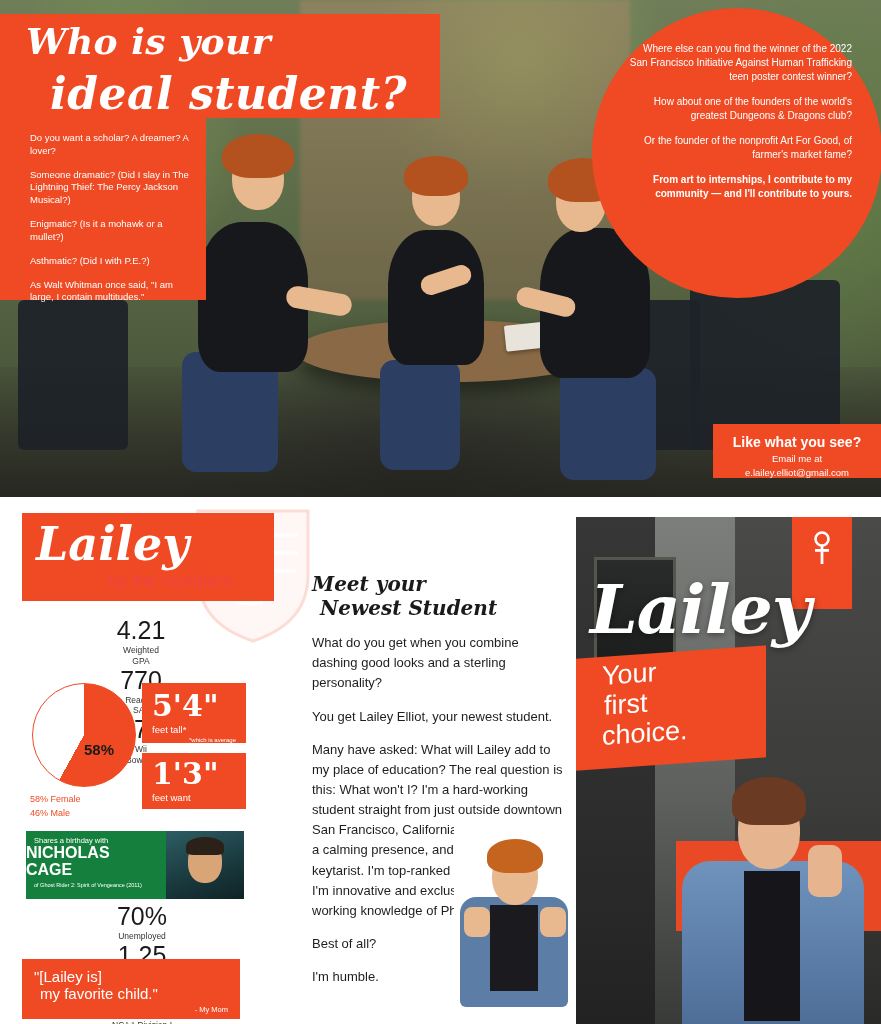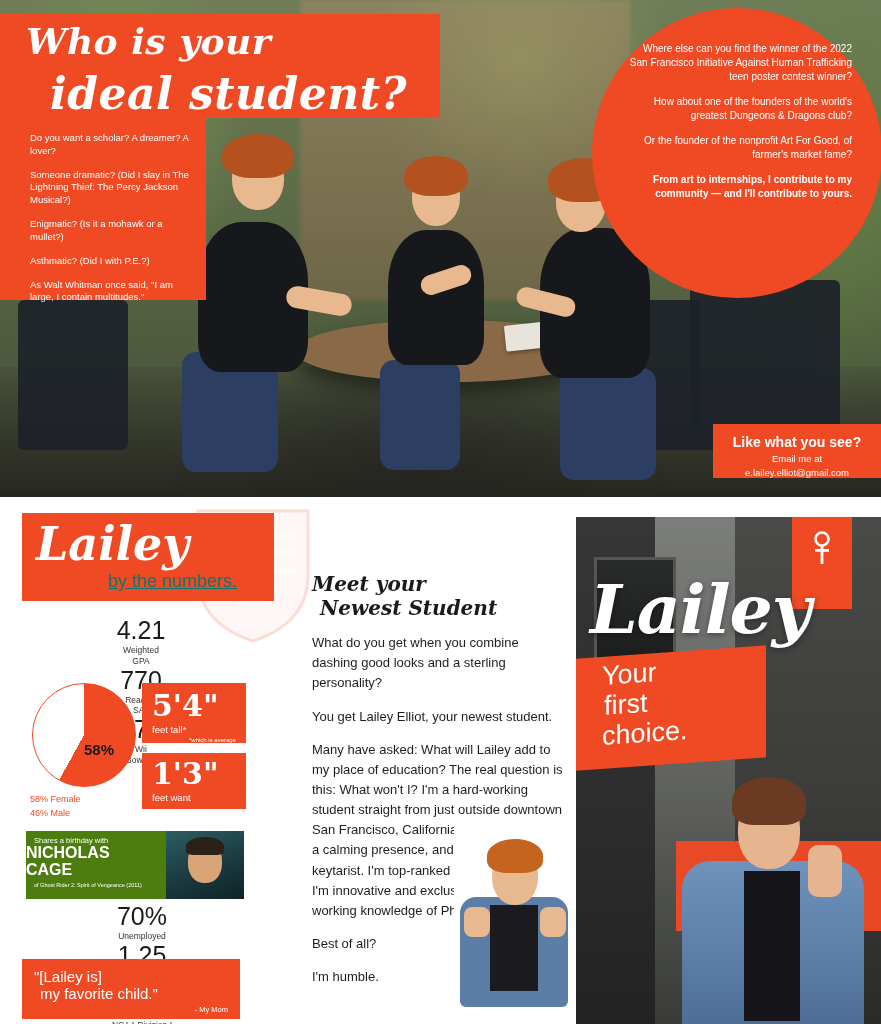--- a/index.html
+++ b/index.html
@@ -115,21 +115,21 @@
     position: absolute; left: 22px; top: 16px; width: 252px; height: 88px;
     background: #ef4a23;
   }
   .lailey-script {
     position: absolute; left: 36px; top: 20px;
     font-family: "DejaVu Serif", serif; font-style: italic; font-weight: 700;
     font-size: 46px; color: #ffffff;
   }
   .by-numbers {
     position: absolute; left: 108px; top: 74px;
-    font-size: 18px; color: #0f766e; font-weight: 400; text-decoration: underline;
+    font-size: 18px; color: #ef4444; font-weight: 400;
   }
 
   .stat-row { position: absolute; display: flex; flex-direction: column; }
   .stat { text-align: center; }
   .stat .num { font-size: 25px; color: #1a1a1a; line-height: 1.05; }
   .stat .lbl { font-size: 8.5px; color: #333; line-height: 1.25; margin-top: 2px; }
 
   .pie-wrap { position: absolute; left: 32px; top: 186px; width: 104px; height: 104px; }
   .pie {
     width: 104px; height: 104px; border-radius: 50%;
@@ -142,21 +142,21 @@
 
   .orange-box {
     position: absolute; background: #ef4a23; color: #fff;
   }
   .ob-big { font-family: "DejaVu Serif", serif; font-weight: 700; font-size: 30px; line-height: 1; }
   .ob-sub { font-size: 9.5px; margin-top: 3px; }
   .ob-note { font-size: 6px; text-align: right; margin-top: 2px; }
 
   .cage-box {
     position: absolute; left: 26px; top: 334px; width: 218px; height: 68px;
-    background: #4d7c0f; color: #fff; overflow: hidden;
+    background: #15803d; color: #fff; overflow: hidden;
   }
   .cage-box .share { font-size: 7.5px; padding: 5px 0 0 8px; }
   .cage-box .name { font-size: 16px; font-weight: 700; padding-left: 0; line-height: 1.05; }
   .cage-box .film { font-size: 5.5px; padding-left: 8px; margin-top: 3px; }
   .cage-photo {
     position: absolute; right: 0; top: 0; width: 78px; height: 68px;
     background: linear-gradient(160deg, #2c5d63 0%, #19383d 60%, #0f2326 100%);
   }
   .cage-face {
     position: absolute; left: 22px; top: 10px; width: 34px; height: 42px;

